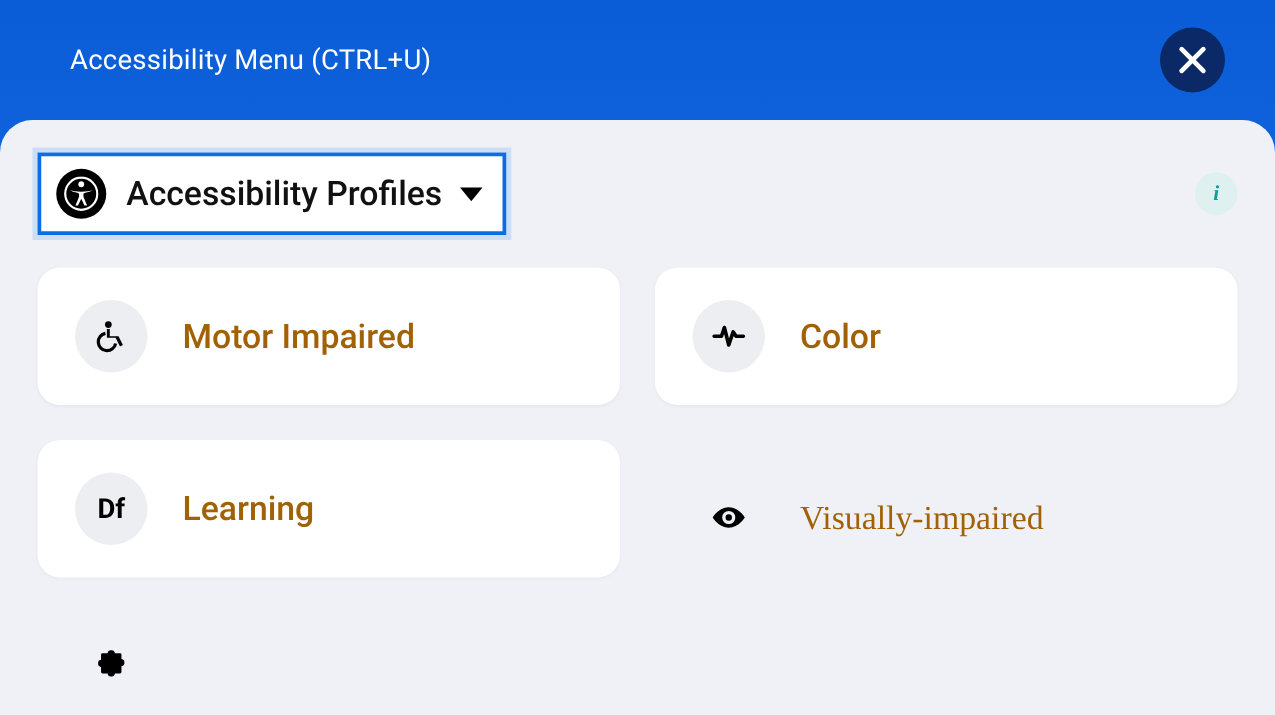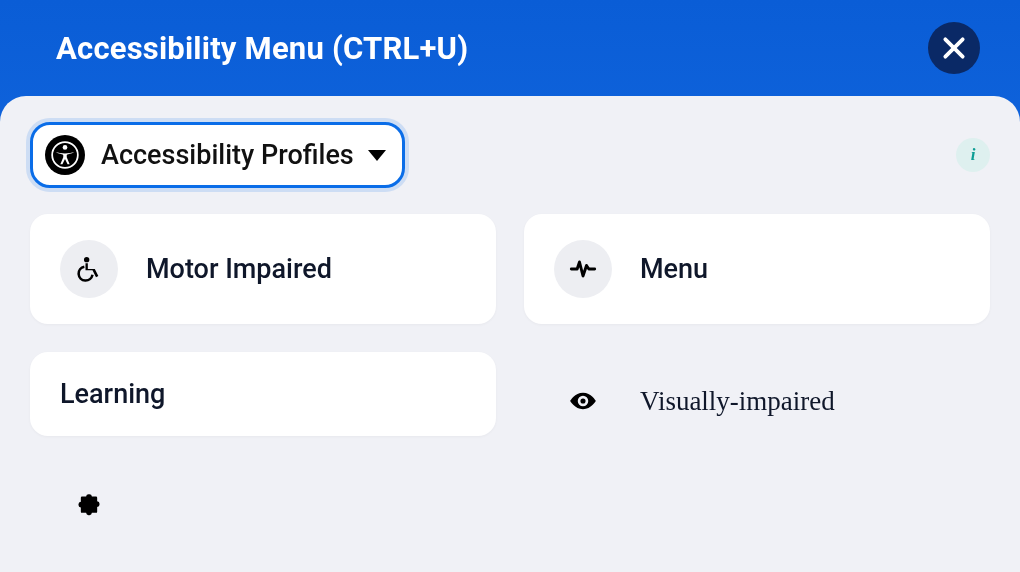--- a/index.html
+++ b/index.html
@@ -16,22 +16,22 @@
     }
     .header {
       display: flex;
       align-items: center;
       justify-content: space-between;
       padding: 26px 40px 26px 56px;
       height: 96px;
     }
     .header-title {
       color: #ffffff;
-      font-size: 31px;
-      font-weight: 700;
+      font-size: 22px;
+      font-weight: 400;
       letter-spacing: 0.2px;
     }
     .close-btn {
       width: 52px;
       height: 52px;
       border-radius: 50%;
       background: #0a2966;
       display: flex;
       align-items: center;
       justify-content: center;
@@ -55,21 +55,21 @@
     .profiles-row {
       display: flex;
       align-items: center;
       justify-content: space-between;
       margin-bottom: 26px;
     }
     .profiles-btn {
       display: inline-flex;
       align-items: center;
       border: 3px solid #0a6de8;
-      border-radius: 20px;
+      border-radius: 0;
       background: #ffffff;
       padding: 10px 16px 10px 12px;
       cursor: pointer;
       box-shadow: 0 0 0 4px rgba(10,109,232,0.15);
     }
     .profiles-btn .acc-icon {
       width: 40px;
       height: 40px;
       border-radius: 50%;
       background: #000;
@@ -142,21 +142,21 @@
       fill: #000;
     }
     .card-icon .df {
       font-weight: 700;
       font-size: 22px;
       color: #000;
     }
     .card-label {
       font-size: 27px;
       font-weight: 500;
-      color: #0f172a;
+      color: #a16207;
     }
     .card-bare {
       display: flex;
       align-items: center;
       padding: 14px 30px 0 30px;
       cursor: pointer;
       font-family: Liberation Serif, serif;
     }
     .card-bare .card-icon {
       background: transparent;
@@ -206,25 +206,28 @@
       </span>
       <span class="card-label">Motor Impaired</span>
     </div>
 
     <div class="card">
       <span class="card-icon">
         <svg viewBox="0 0 24 24">
           <path d="M2 12 L7 12 L9 6 L12 18 L15 9 L17 12 L22 12" fill="none" stroke="#000" stroke-width="2.5" stroke-linecap="round" stroke-linejoin="round"></path>
         </svg>
       </span>
-      <span class="card-label">Menu</span>
+      <span class="card-label">Color</span>
     </div>
 
 
     <div class="card">
+      <span class="card-icon">
+        <span class="df">Df</span>
+      </span>
       <span class="card-label">Learning</span>
     </div>
 
     <div class="card-bare">
       <span class="card-icon">
         <svg viewBox="0 0 24 24">
           <path d="M12 5 C5 5 1 12 1 12 C1 12 5 19 12 19 C19 19 23 12 23 12 C23 12 19 5 12 5 Z M12 16.5 A4.5 4.5 0 1 1 12 7.5 A4.5 4.5 0 1 1 12 16.5 Z"></path>
           <circle cx="12" cy="12" r="2.2"></circle>
         </svg>
       </span>

